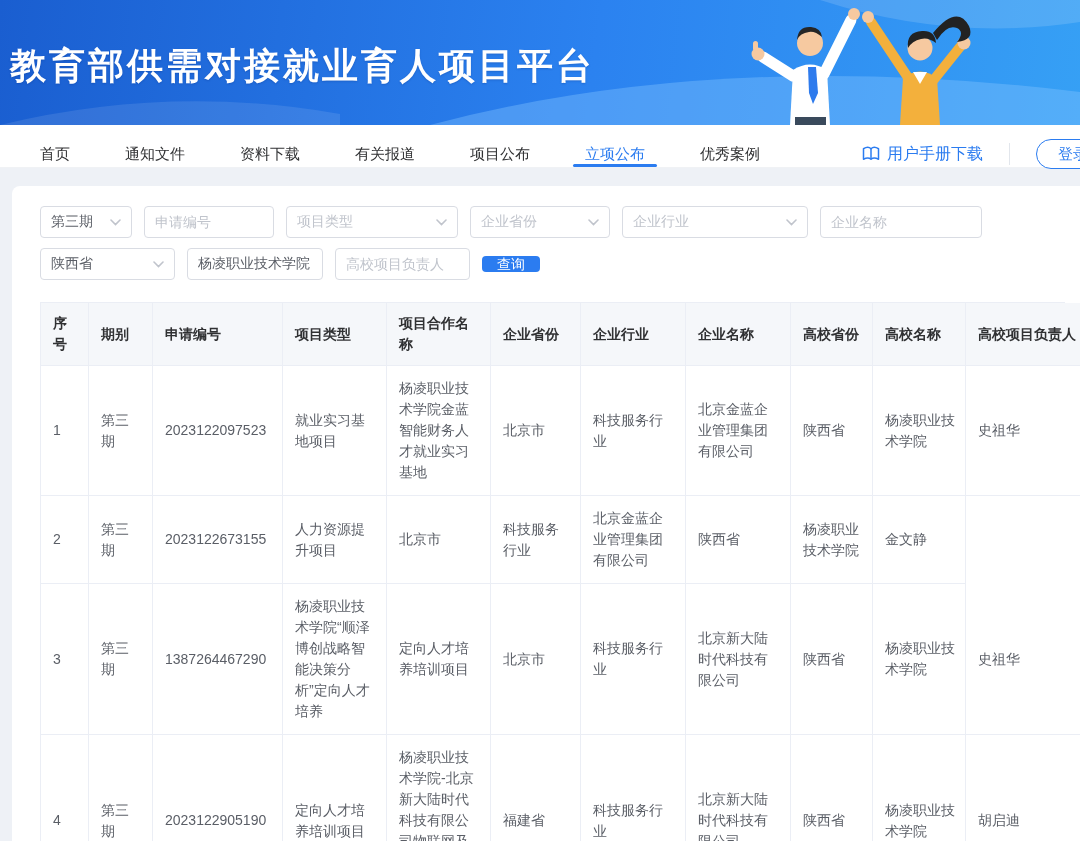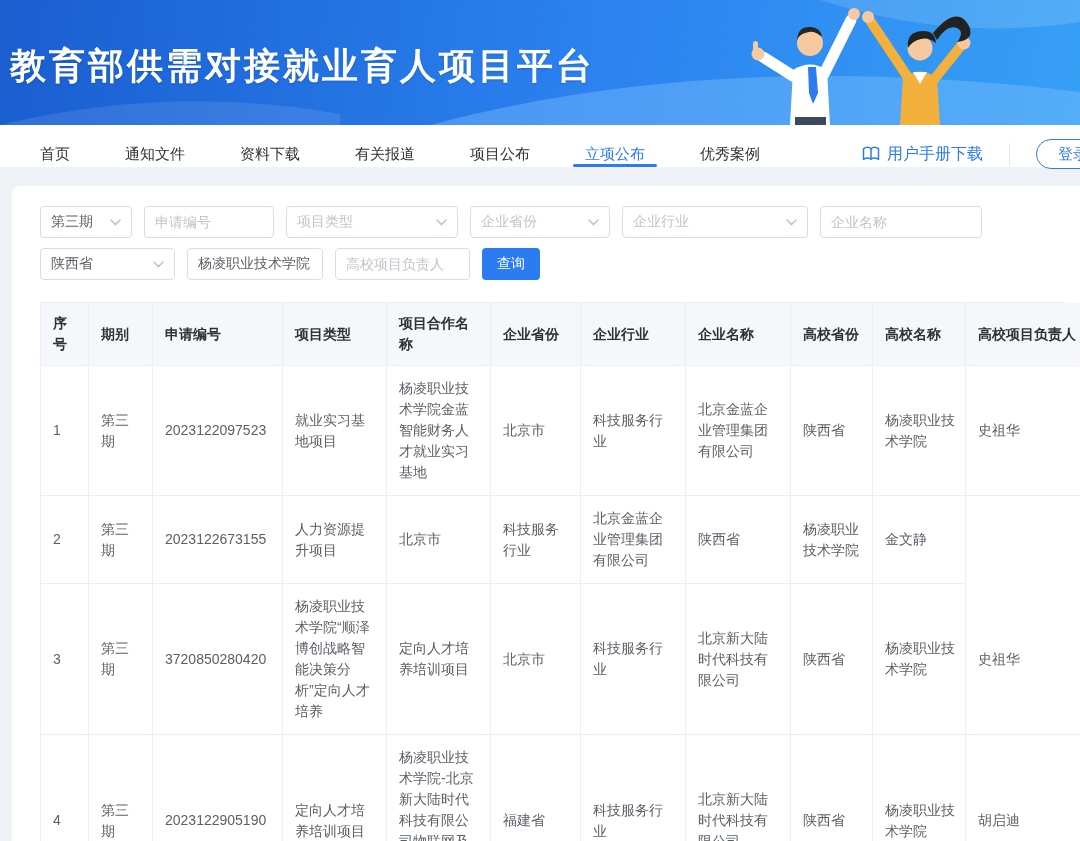--- a/index.html
+++ b/index.html
@@ -43,21 +43,21 @@
   .filter-row { display:flex; gap:12px; margin-bottom:10px; align-items:center; }
   .f-box { height:32px; border:1px solid #d9dce3; border-radius:4px; background:#fff;
     display:flex; align-items:center; padding:0 10px; font-size:14px; }
   .f-select { justify-content:space-between; cursor:pointer; }
   .f-select .val { color:#5a5e66; }
   .f-select .ph  { color:#c0c4cc; }
   .f-input { width:100%; height:30px; border:none; outline:none; font-size:14px;
     color:#5a5e66; font-family:inherit; }
   .f-input::placeholder { color:#c0c4cc; }
   .chev { flex:none; margin-left:6px; }
-  .search-btn { width:58px; height:32px; background:#2b7cf0; color:#fff;
+  .search-btn { width:58px; height:16px; background:#2b7cf0; color:#fff;
     border:none; border-radius:4px; font-size:14px; cursor:pointer;
     font-family:inherit; }
 
   
   .w1a{width:92px;} .w1b{width:130px;} .w1c{width:172px;} .w1d{width:140px;}
   .w1e{width:186px;} .w1f{width:162px;}
   
   .w2a{width:135px;} .w2b{width:136px;} .w2c{width:135px;}
 
   
@@ -221,21 +221,21 @@
             <div class="td">北京市</div>
             <div class="td">科技服务行业</div>
             <div class="td">北京金蓝企业管理集团有限公司</div>
             <div class="td">陕西省</div>
             <div class="td">杨凌职业技术学院</div>
             <div class="td">金文静</div>
           </div>
           <div class="tr">
             <div class="td">3</div>
             <div class="td">第三期</div>
-            <div class="td">3720850280420</div>
+            <div class="td">1387264467290</div>
             <div class="td">杨凌职业技术学院“顺泽博创战略智能决策分析”定向人才培养</div>
             <div class="td">定向人才培养培训项目</div>
             <div class="td">北京市</div>
             <div class="td">科技服务行业</div>
             <div class="td">北京新大陆时代科技有限公司</div>
             <div class="td">陕西省</div>
             <div class="td">杨凌职业技术学院</div>
             <div class="td">史祖华</div>
           </div>
           <div class="tr">

